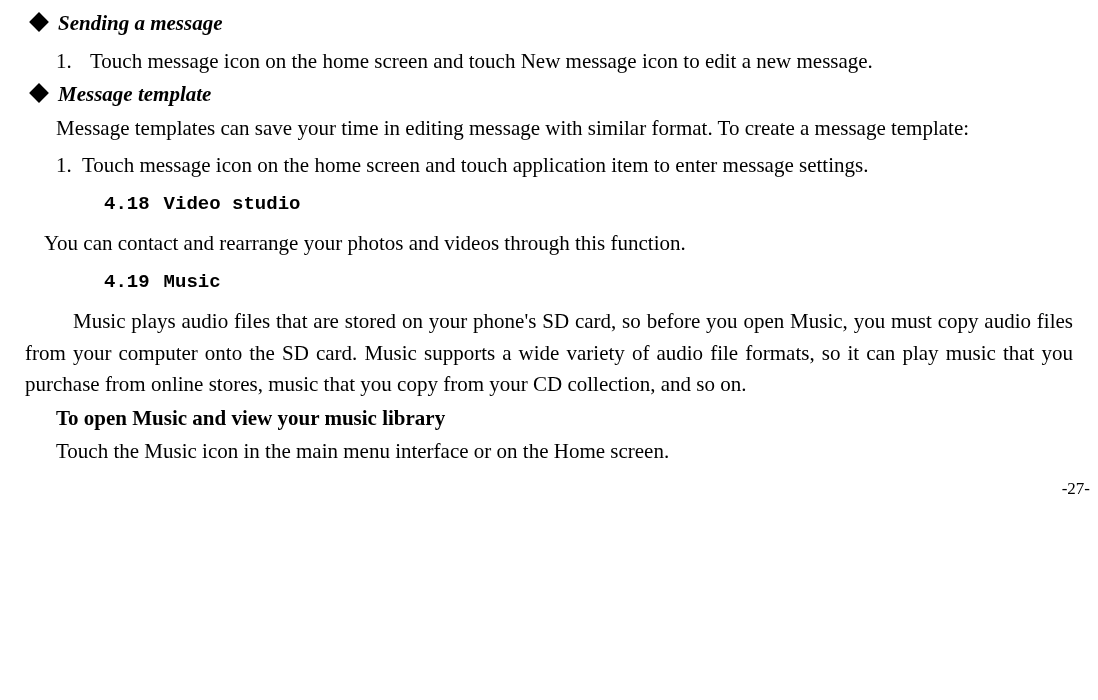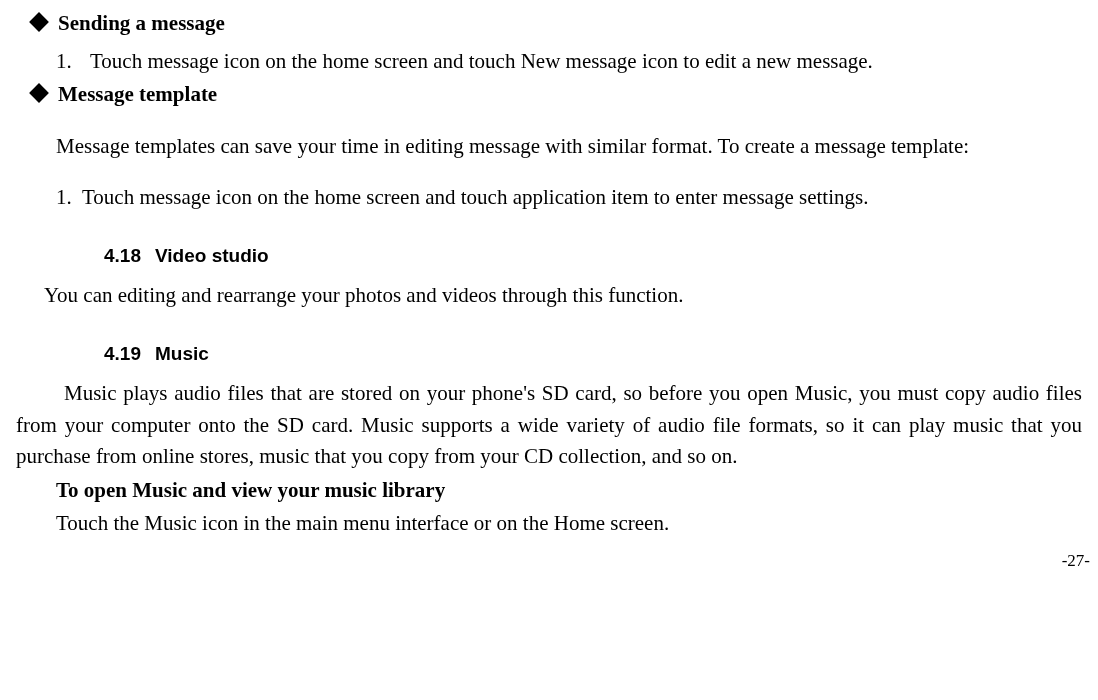--- a/index.html
+++ b/index.html
@@ -8,20 +8,21 @@
       line-height: 1.5;
       margin: 0;
       padding: 8px 8px 0 8px;
       width: 1082px;
       background: white;
       color: black;
     }
     .section-header {
       font-weight: bold;
       margin-left: 24px;
+      font-style: italic;
     }
     .diamond {
       display: inline-block;
       width: 14px;
       height: 14px;
       background: black;
       transform: rotate(45deg);
       margin-right: 12px;
       vertical-align: 1px;
     }
@@ -36,24 +37,24 @@
     .num {
       display: inline-block;
       min-width: 34px;
     }
     .indented-para {
       text-indent: 48px;
       text-align: justify;
       margin: 2px 0;
     }
     .section-num-header {
-      font-family: Liberation Sans, sans-serif;
+      font-family: Liberation Mono, monospace;
       font-weight: bold;
       font-size: 19px;
-      margin: 28px 0 10px 96px;
+      margin: 8px 0 10px 96px;
     }
     .sec-num {
       display: inline-block;
       margin-right: 14px;
     }
     .body-indent {
       text-indent: 36px;
       text-align: justify;
       margin: 2px 0;
     }
@@ -74,30 +75,30 @@
 <div class="section-header">
   <span class="diamond"></span><span>Sending a message</span>
 </div>
 <div class="numbered-list">
   <div class="numbered-item"><span class="num">1.</span><span>Touch message icon on the home screen and touch New message icon to edit a new message.</span></div>
 </div>
 
 <div class="section-header">
   <span class="diamond"></span><span>Message template</span>
 </div>
-<div style="text-align:justify;text-indent:48px;margin:20px 0;">Message templates can save your time in editing message with similar format. To create a message template:</div>
+<div style="text-align:justify;text-indent:48px;margin:2px 0;">Message templates can save your time in editing message with similar format. To create a message template:</div>
 <div class="numbered-list">
   <div class="numbered-item"><span class="num" style="min-width:26px;">1.</span><span>Touch message icon on the home screen and touch application item to enter message settings.</span></div>
 </div>
 
 <div class="section-num-header">
   <span class="sec-num">4.18</span><span>Video studio</span>
 </div>
-<div class="body-indent">You can editing and rearrange your photos and videos through this function.</div>
+<div class="body-indent">You can contact and rearrange your photos and videos through this function.</div>
 
 <div class="section-num-header">
   <span class="sec-num">4.19</span><span>Music</span>
 </div>
-<div style="text-align:justify;text-indent:48px;margin:2px 8px;">Music plays audio files that are stored on your phone's SD card, so before you open Music, you must copy audio files from your computer onto the SD card. Music supports a wide variety of audio file formats, so it can play music that you purchase from online stores, music that you copy from your CD collection, and so on.</div>
+<div style="text-align:justify;text-indent:48px;margin:2px 17px;">Music plays audio files that are stored on your phone's SD card, so before you open Music, you must copy audio files from your computer onto the SD card. Music supports a wide variety of audio file formats, so it can play music that you purchase from online stores, music that you copy from your CD collection, and so on.</div>
 <div class="bold-line">To open Music and view your music library</div>
 <div class="indented-para">Touch the Music icon in the main menu interface or on the Home screen.</div>
 
 <div class="page-number">-27-</div>
 
 </body></html>

